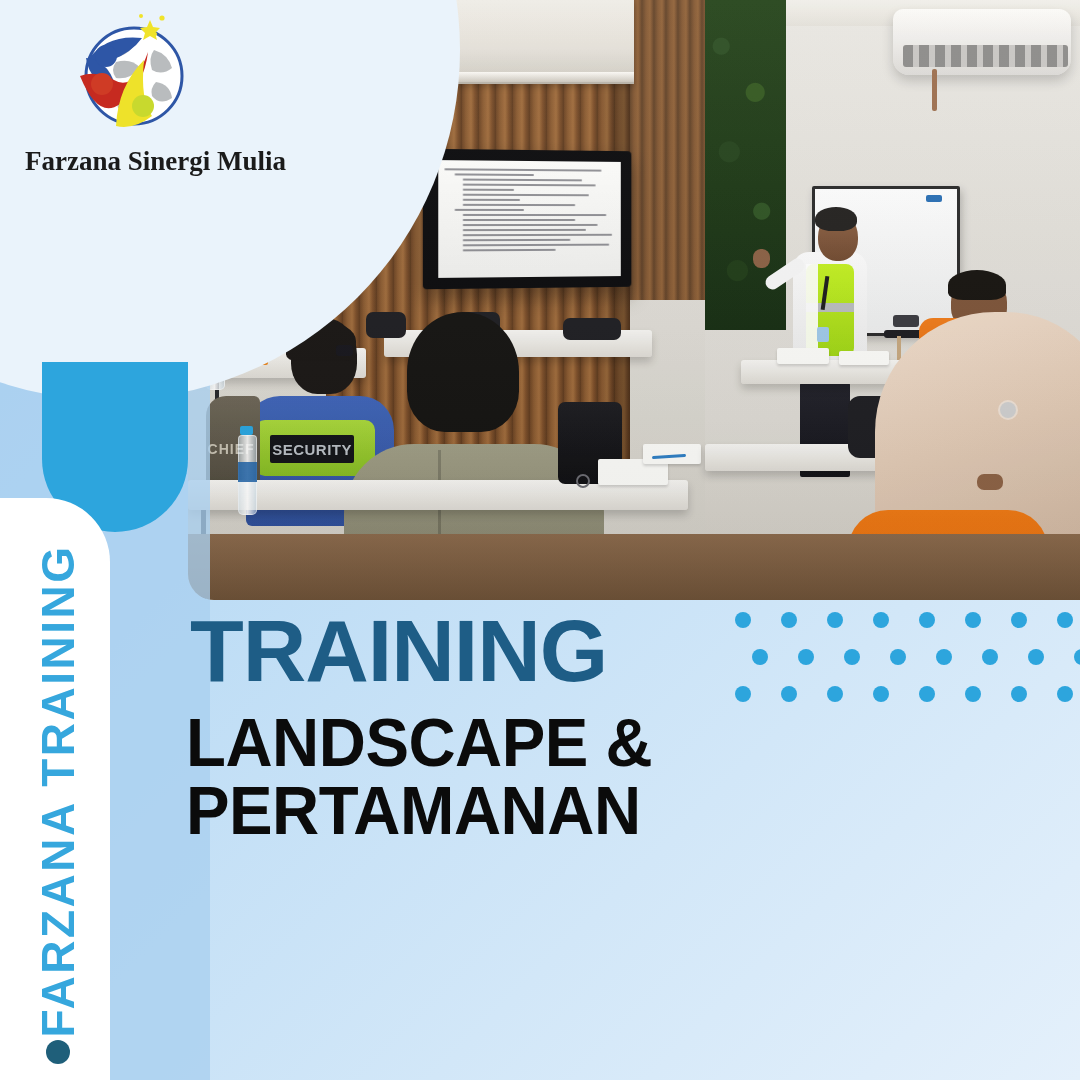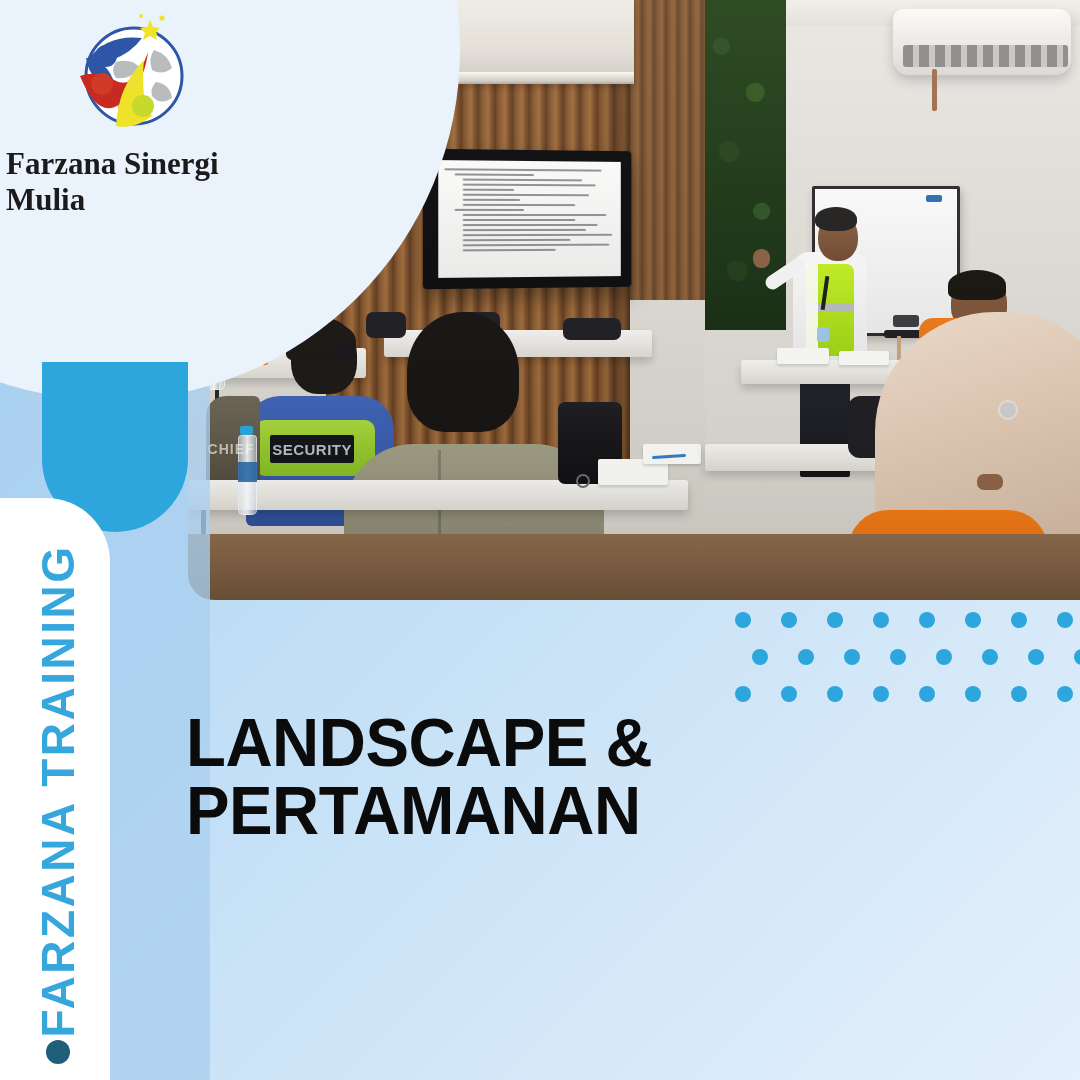--- a/index.html
+++ b/index.html
@@ -218,23 +218,23 @@
     font-size:68px; font-weight:800; color:#0b0b0b;
     letter-spacing:-0.5px; line-height:1;
     transform:scaleX(.96); transform-origin:left center;
   }
 
   
   .brand{ position:absolute; left:0; top:0; width:300px; z-index:11; }
   .brand-logo{ position:absolute; left:58px; top:14px; width:150px; height:140px; }
   .brand-name{
     position:absolute; left:6px; top:146px; width:280px;
-    text-align:left;
+    text-align:right;
     font-family:"Liberation Serif", serif;
-    font-size:31px; font-weight:700; color:#1b1b1b;
+    font-size:27px; font-weight:700; color:#1b1b1b;
   }
 </style>
 </head>
 <body>
 
 <div id="poster">
 
   <div class="photo-wrap">
     <div class="photo">
 
@@ -403,20 +403,21 @@
         <span class="dot"></span>
         <span class="dot"></span>
       <span class="dot"></span>
         <span class="dot"></span>
         <span class="dot"></span>
         <span class="dot"></span>
 
     </div>
   </div>
 
+  <div class="title">TRAINING</div>
   <div class="subtitle">LANDSCAPE &amp; PERTAMANAN</div>
 
   <div class="brand">
     <div class="brand-logo">
       <svg viewBox="0 0 150 140" width="150" height="140" xmlns="http://www.w3.org/2000/svg">
 
         <circle cx="76" cy="62" r="48" fill="#ffffff" stroke="#2e56a6" stroke-width="3"></circle>
         <g fill="#b9bcbe">
           <path d="M50 30 q14 -6 26 2 q-8 10 -20 12 q-8 -6 -6 -14z"></path>
           <path d="M58 48 q16 -4 24 6 q-10 12 -24 10 q-6 -8 0 -16z"></path>

